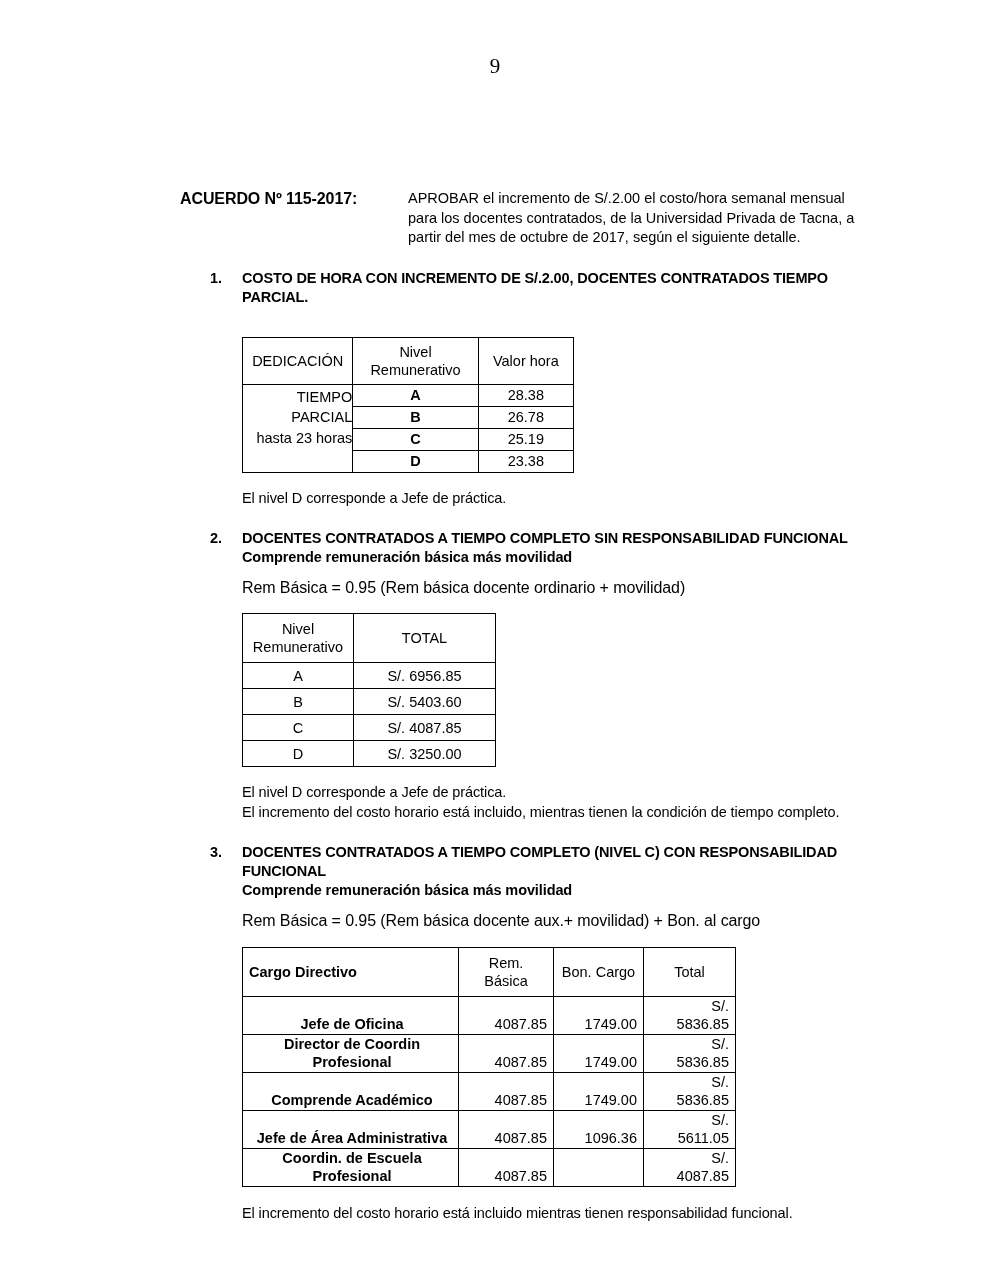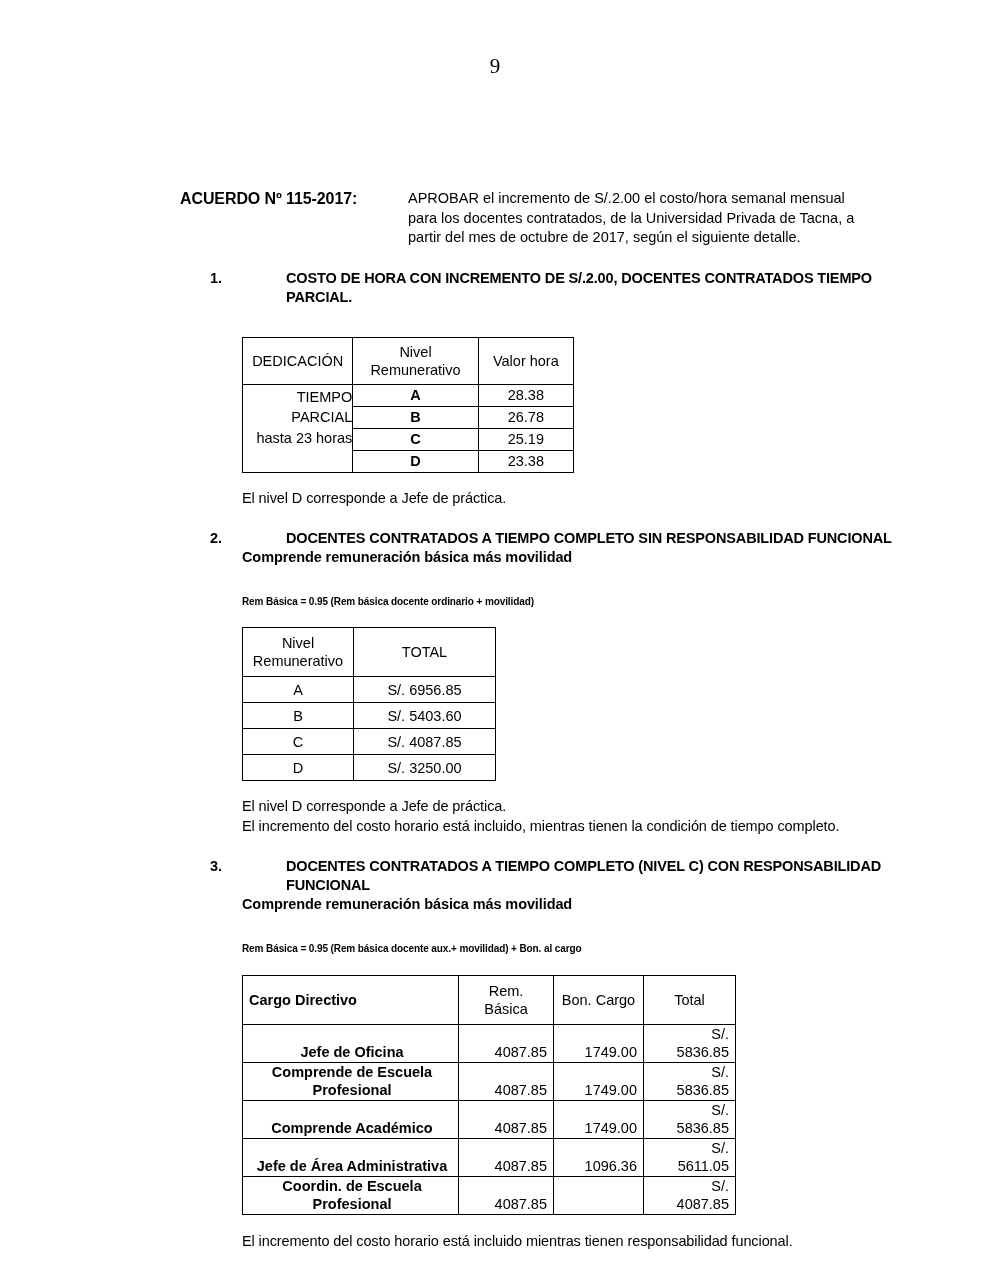--- a/index.html
+++ b/index.html
@@ -82,33 +82,32 @@
     top: 0;
     font-size: 14.5px;
     font-weight: bold;
     line-height: 19px;
   }
   .section-title {
     font-size: 14.5px;
     font-weight: bold;
     line-height: 19px;
     letter-spacing: -0.15px;
-    margin-left: 44px;
   }
   .section-sub {
     font-size: 14.5px;
     font-weight: bold;
     line-height: 19px;
     letter-spacing: -0.1px;
   }
   .formula {
-    font-size: 10px;
-    font-weight: bold;
+    font-size: 16px;
+    font-weight: normal;
     line-height: 19px;
-    margin-top: 25px;
+    margin-top: 11px;
     letter-spacing: -0.1px;
   }
 
   
   .note {
     font-size: 14.5px;
     line-height: 19.5px;
     padding-left: 62px;
     letter-spacing: -0.1px;
   }
@@ -371,21 +370,21 @@
             </td>
             <td class="num">4087.85</td>
             <td class="num">1749.00</td>
             <td class="tot">
               <span class="cur">S/.</span>
               <span class="amt">5836.85</span>
             </td>
           </tr>
           <tr>
             <td class="cargo">
-              <span>Comprende de Escuela</span><br>
+              <span>Director de Coordin</span><br>
               <span>Profesional</span>
             </td>
             <td class="num">4087.85</td>
             <td class="num">1749.00</td>
             <td class="tot">
               <span class="cur">S/.</span>
               <span class="amt">5836.85</span>
             </td>
           </tr>
           <tr>

